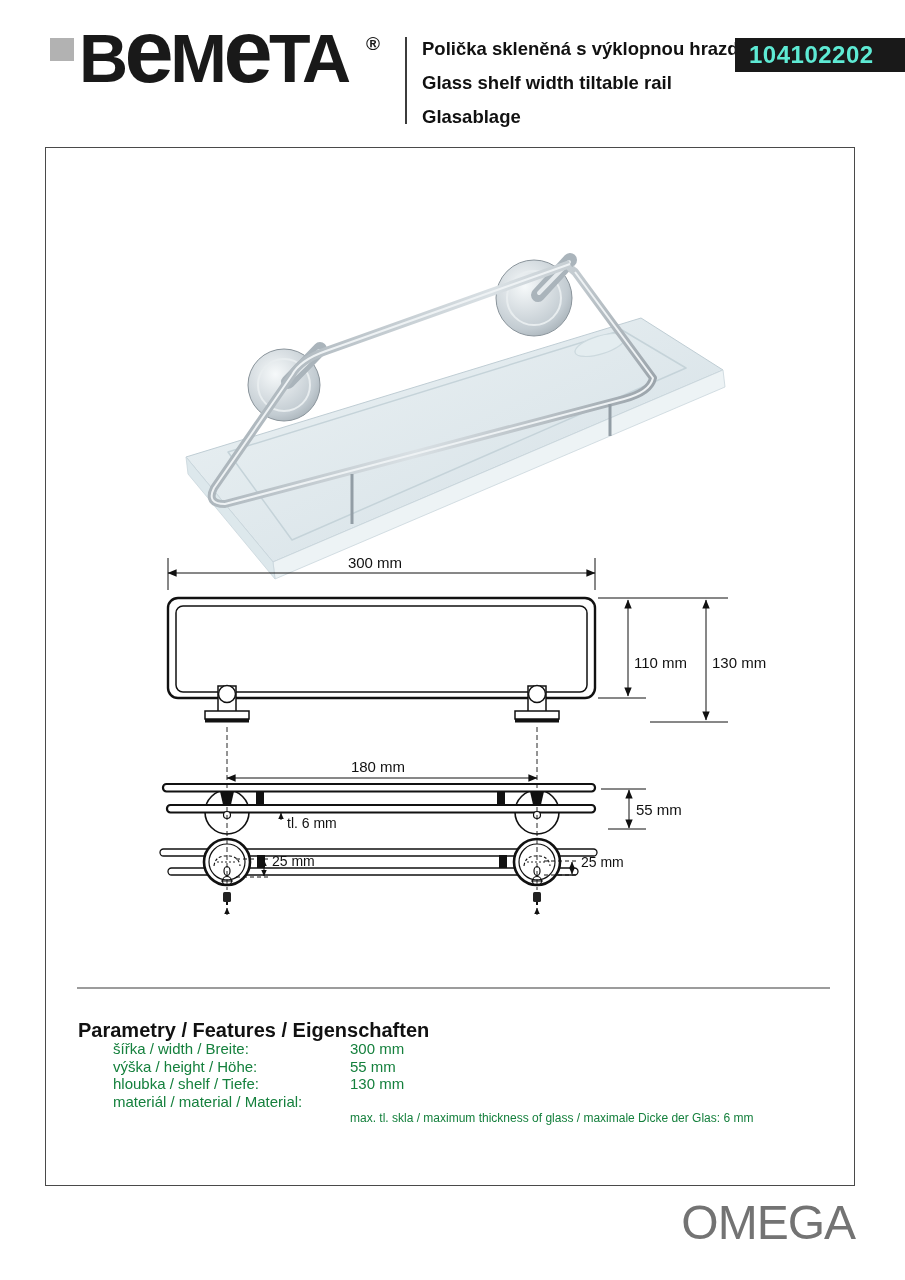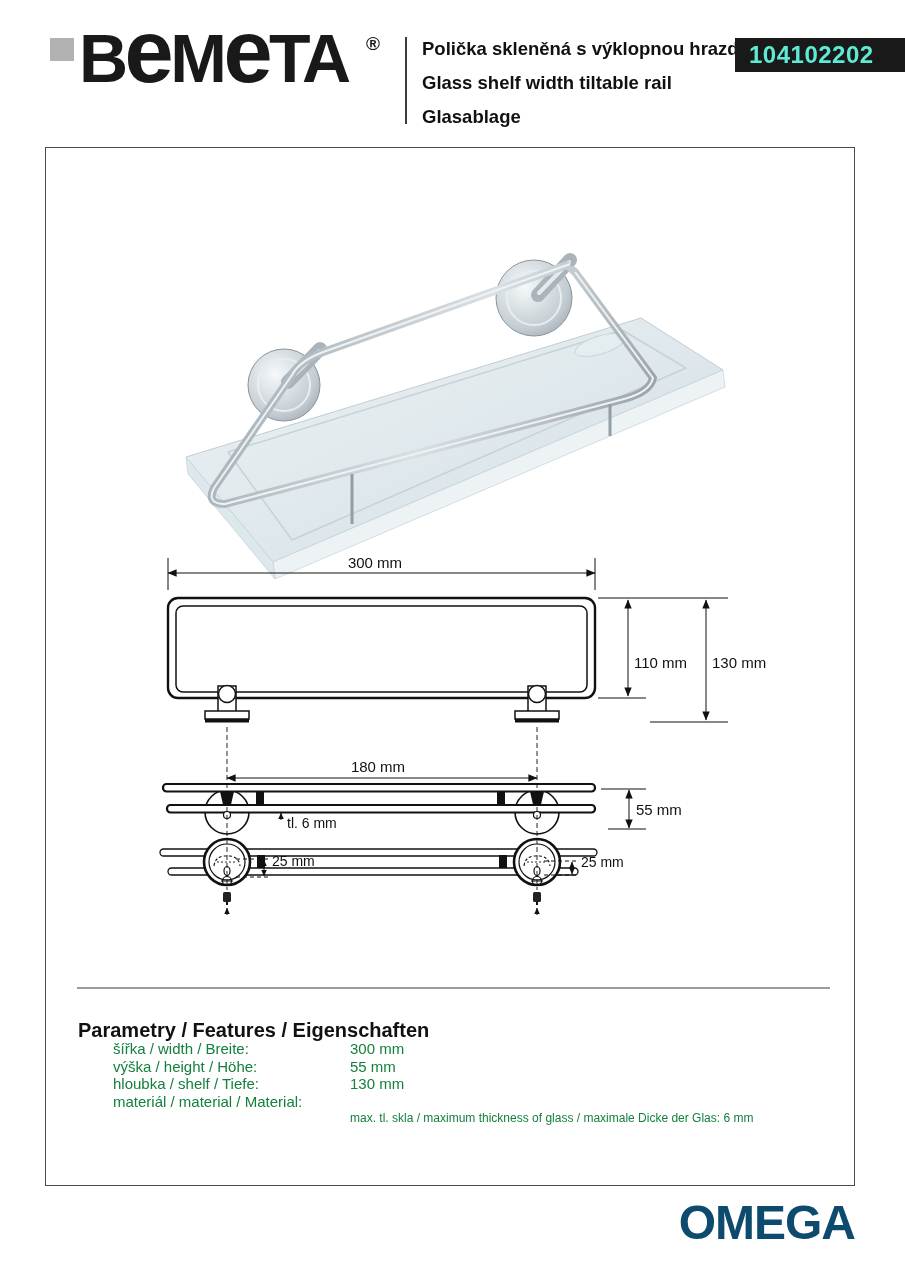--- a/index.html
+++ b/index.html
@@ -28,21 +28,21 @@
   
   .params-heading{left:78px;top:1011px;font-size:20px;font-weight:bold;color:#111;margin-top:8px;}
   .params{left:78px;top:1040px;width:750px;font-size:15px;color:#15803d;margin-left:35px;}
   .params .row{display:flex;height:17.6px;line-height:17.6px;}
   .params .lbl{width:237px;flex:none;}
   .params .val{flex:1;white-space:pre;}
   .params .note{margin-left:237px;font-size:12px;height:15px;
                 line-height:15px;margin-top:1px;white-space:pre;}
 
   
-  .series{right:50px;top:1195px;font-size:48px;font-weight:bold;letter-spacing:-1px;color:#0c4a6e;}
+  .series{right:50px;top:1195px;font-size:48px;font-weight:normal;letter-spacing:-1px;color:#737373;}
 
   .overlay{left:0;top:0;width:905px;height:1280px;pointer-events:none;}
   svg text{font-family:"Liberation Sans",sans-serif;fill:#111;}
 </style>
 </head>
 <body>
 
 <div class="page">
 
   <div class="abs logo-square"></div>

